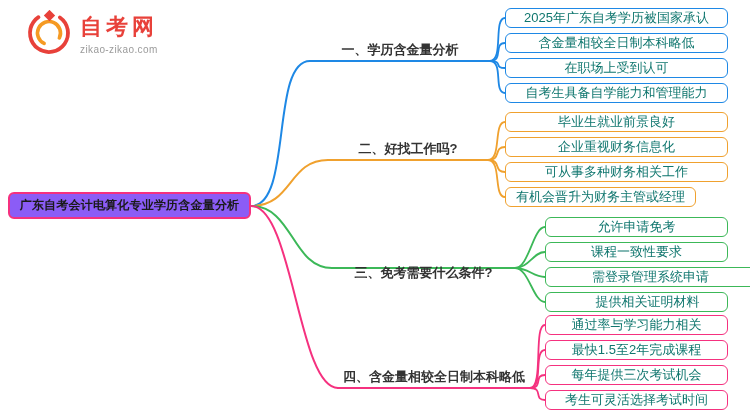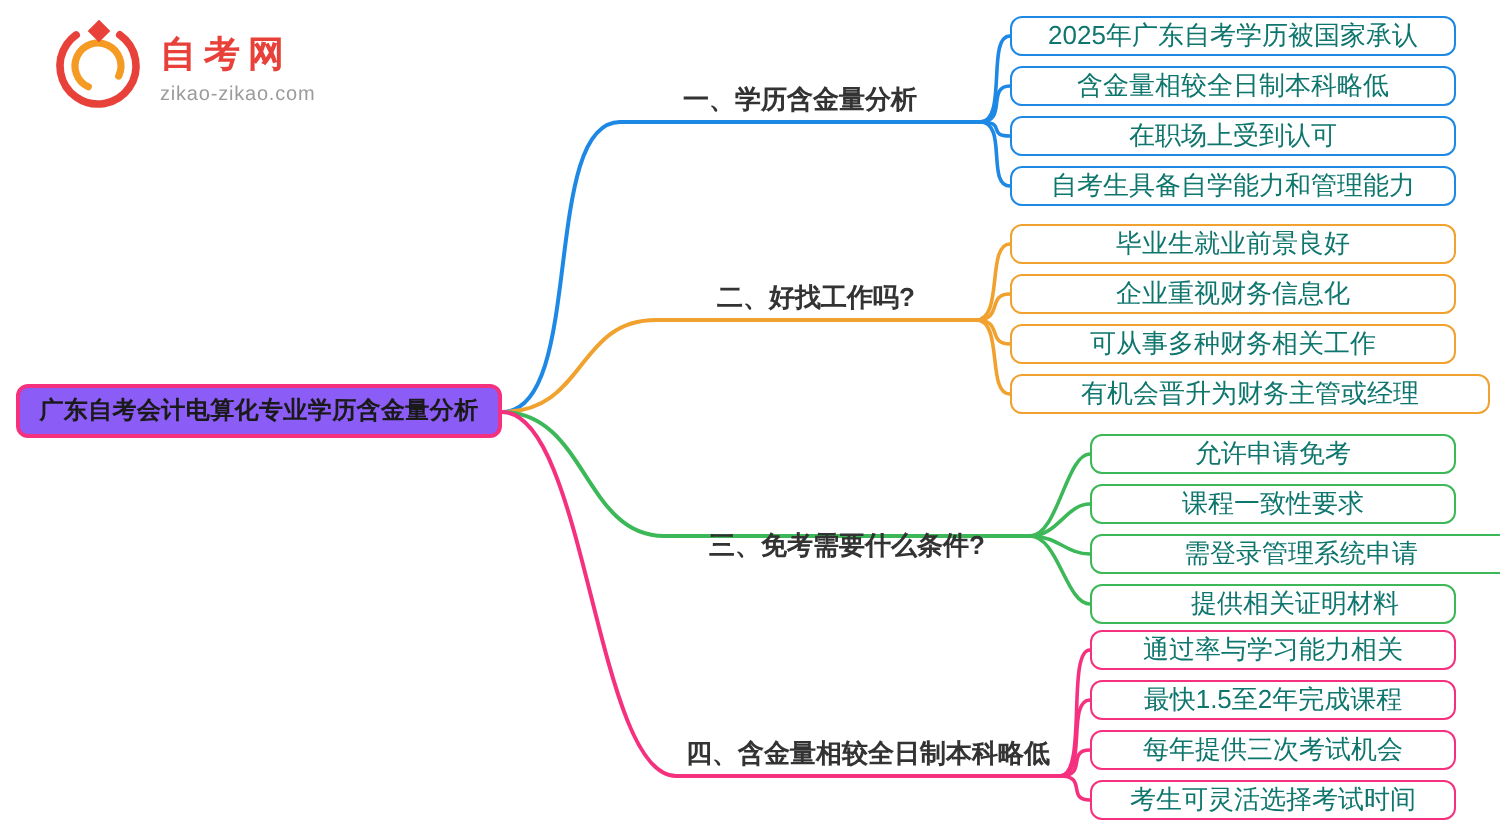--- a/index.html
+++ b/index.html
@@ -10,21 +10,21 @@
   .node{position:absolute;background:#8b5cf6;display:flex;align-items:center;justify-content:center;z-index:2}
   .root{border:2px solid #f5317f;border-radius:6px;font-size:12px;font-weight:bold;color:#1a1a1a;
         padding:0 4px;white-space:nowrap;letter-spacing:0.2px}
   .branch-label{position:absolute;z-index:2;font-size:13px;font-weight:bold;color:#333;
         text-align:center;height:18px;line-height:18px;white-space:nowrap}
   .leaf{position:absolute;z-index:2;background:#fff;border:1.6px solid #999;border-radius:6px;
         font-size:13px;color:#0f766e;display:flex;align-items:center;justify-content:center;
         white-space:nowrap;padding:0 6px}
   .logo{position:absolute;left:26px;top:10px;display:flex;align-items:center;gap:8px;z-index:3}
   .logo-text{display:flex;flex-direction:column;line-height:1.2}
-  .logo-title{color:#e8413a;font-size:18px;font-weight:bold;letter-spacing:4px}
+  .logo-title{color:#e8413a;font-size:22px;font-weight:bold;letter-spacing:4px}
   .logo-url{color:#9b9b9b;font-size:10px;margin-top:3px;letter-spacing:0.4px}
 </style>
 </head>
 <body>
 
 <div id="stage">
 
   <svg id="connectors" width="750" height="410" viewBox="0 0 750 410">
       <path d="M 251 206 C 293 206, 270 61, 310 61" stroke="#1e88e5" stroke-width="2" fill="none" stroke-linecap="round"></path>
       <path d="M 310 61 L 490 61" stroke="#1e88e5" stroke-width="2" fill="none" stroke-linecap="round"></path>
@@ -70,21 +70,21 @@
 
 <div class="branch-label" style="left: 310px; top: 41px; width: 180px;">一、学历含金量分析</div>
     <div class="leaf" style="left: 505px; top: 8px; width: 223px; height: 20px; border-color: rgb(30, 136, 229);">2025年广东自考学历被国家承认</div>
     <div class="leaf" style="left: 505px; top: 33px; width: 223px; height: 20px; border-color: rgb(30, 136, 229);">含金量相较全日制本科略低</div>
     <div class="leaf" style="left: 505px; top: 58px; width: 223px; height: 20px; border-color: rgb(30, 136, 229);">在职场上受到认可</div>
     <div class="leaf" style="left: 505px; top: 83px; width: 223px; height: 20px; border-color: rgb(30, 136, 229);">自考生具备自学能力和管理能力</div>
     <div class="branch-label" style="left: 328px; top: 140px; width: 160px;">二、好找工作吗?</div>
     <div class="leaf" style="left: 505px; top: 112px; width: 223px; height: 20px; border-color: rgb(240, 161, 46);">毕业生就业前景良好</div>
     <div class="leaf" style="left: 505px; top: 137px; width: 223px; height: 20px; border-color: rgb(240, 161, 46);">企业重视财务信息化</div>
     <div class="leaf" style="left: 505px; top: 162px; width: 223px; height: 20px; border-color: rgb(240, 161, 46);">可从事多种财务相关工作</div>
-    <div class="leaf" style="left: 505px; top: 187px; width: 240px; height: 20px; border-color: rgb(240, 161, 46);">有机会晋升为财务主管或经理</div>
+    <div class="leaf" style="left: 505px; top: 187px; width: 191px; height: 20px; border-color: rgb(240, 161, 46);">有机会晋升为财务主管或经理</div>
     <div class="branch-label" style="left: 332px; top: 264px; width: 183px;">三、免考需要什么条件?</div>
     <div class="leaf" style="left: 545px; top: 217px; width: 183px; height: 20px; border-color: rgb(60, 184, 88);">允许申请免考</div>
     <div class="leaf" style="left: 545px; top: 242px; width: 183px; height: 20px; border-color: rgb(60, 184, 88);">课程一致性要求</div>
     <div class="leaf" style="left: 545px; top: 267px; width: 211px; height: 20px; border-color: rgb(60, 184, 88);">需登录管理系统申请</div>
     <div class="leaf" style="left: 545px; top: 292px; width: 183px; height: 20px; border-color: rgb(60, 184, 88); padding-left: 28px;">提供相关证明材料</div>
     <div class="branch-label" style="left: 338px; top: 368px; width: 192px;">四、含金量相较全日制本科略低</div>
     <div class="leaf" style="left: 545px; top: 315px; width: 183px; height: 20px; border-color: rgb(245, 49, 127);">通过率与学习能力相关</div>
     <div class="leaf" style="left: 545px; top: 340px; width: 183px; height: 20px; border-color: rgb(245, 49, 127);">最快1.5至2年完成课程</div>
     <div class="leaf" style="left: 545px; top: 365px; width: 183px; height: 20px; border-color: rgb(245, 49, 127);">每年提供三次考试机会</div>
     <div class="leaf" style="left: 545px; top: 390px; width: 183px; height: 20px; border-color: rgb(245, 49, 127);">考生可灵活选择考试时间</div>

